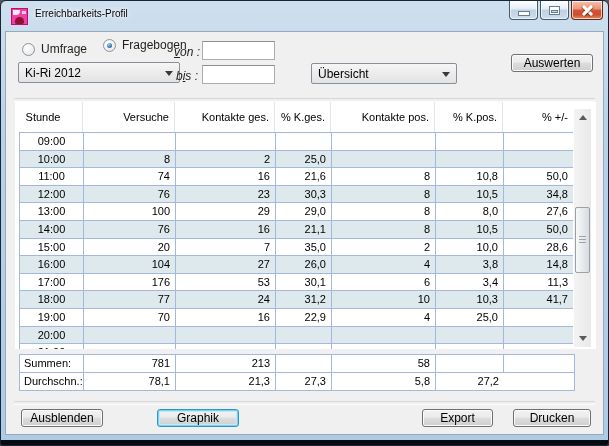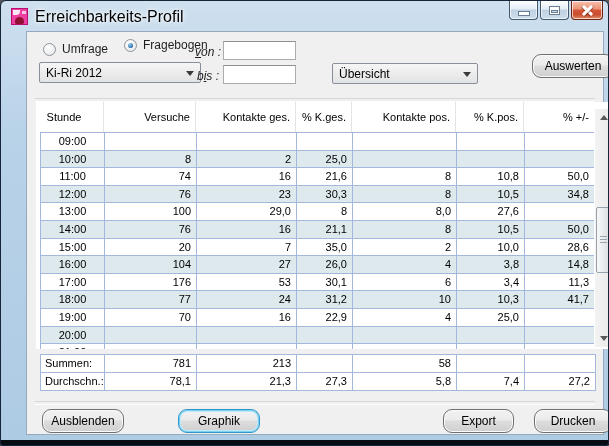--- a/index.html
+++ b/index.html
@@ -19,21 +19,21 @@
   .titlebar{position:absolute;left:4px;top:1px;right:4px;height:29px;}
   .app-icon{
     position:absolute;left:6px;top:6px;width:17px;height:17px;
     background:#ee3fa3;border:1px solid #b90d6f;box-sizing:border-box;overflow:hidden;
   }
   .app-icon i{position:absolute;display:block;}
   .app-icon .w1{left:1px;top:1px;width:7px;height:5px;background:#fde9f3;border-radius:0 0 4px 0;}
   .app-icon .w2{left:3px;top:8px;width:9px;height:7px;background:#8f1030;border-radius:5px 5px 2px 2px;}
   .app-icon .w3{right:1px;top:2px;width:4px;height:3px;background:#f9c7e2;}
   .window-title{
-    position:absolute;left:30px;top:6px;font-size:16px;color:#000;
+    position:absolute;left:30px;top:6px;font-size:10px;color:#000;
     text-shadow:0 0 3px #fff,0 0 6px #fff;white-space:nowrap;
   }
   .winbtns{position:absolute;top:0;right:5px;display:flex;gap:2px;}
   .winbtn{
     width:29px;height:19px;box-sizing:border-box;border:1px solid #44586e;border-top:none;
     border-radius:0 0 4px 4px;display:flex;align-items:center;justify-content:center;
     background:linear-gradient(180deg,#ffffff 0%,#e3edf6 45%,#c0d2e2 50%,#ccdded 100%);
     box-shadow:inset 0 0 0 1px rgba(255,255,255,.65);
   }
   .winbtn.close{
@@ -45,21 +45,21 @@
   .gl-close{position:relative;width:13px;height:11px;}
   .gl-close::before,.gl-close::after{
     content:"";position:absolute;left:0;top:4px;width:13px;height:3px;background:#fff;
     border-radius:1px;box-shadow:0 1px 1px rgba(90,20,5,.55);
   }
   .gl-close::before{transform:rotate(45deg);}
   .gl-close::after{transform:rotate(-45deg);}
   
   .client{
     position:absolute;left:4px;right:4px;top:30px;bottom:10px;
-    background:var(--client);border:1px solid #96a9bf;box-sizing:border-box;margin-left:21px;
+    background:var(--client);border:1px solid #96a9bf;box-sizing:border-box;
   }
   .sep{position:absolute;left:8px;right:8px;height:2px;border-top:1px solid #d7d7d7;border-bottom:1px solid #fdfdfd;}
   #sep-filters{top:66px;}
   #sep-footer{top:369px;}
   
   .radio{position:absolute;display:flex;align-items:center;gap:6px;font-size:12px;color:#1e1e1e;cursor:default;}
   #radio-umfrage{left:16px;top:10px;}
   #radio-fragebogen{left:97px;top:6px;}
   .radio .circ{
     width:13px;height:13px;border-radius:50%;box-sizing:border-box;border:1px solid #8b949c;
@@ -81,21 +81,21 @@
   #von-label{left:168px;top:13px;}
   #bis-label{left:170px;top:37px;}
   .flabel .accel{text-decoration:underline;}
   .tbox{
     position:absolute;box-sizing:border-box;width:73px;height:19px;border:1px solid #acacac;
     border-top-color:#8f8f8f;background:#fff;font:12px "Liberation Sans","DejaVu Sans",sans-serif;padding:0 3px;
   }
   #von-input{left:196px;top:9px;}
   #bis-input{left:196px;top:33px;}
   .btn{
-    position:absolute;box-sizing:border-box;height:24px;border:1px solid #707070;border-radius:9px;
+    position:absolute;box-sizing:border-box;height:18px;border:1px solid #707070;border-radius:3px;
     background:linear-gradient(180deg,#f2f2f2 0%,#ebebeb 45%,#dddddd 50%,#cfcfcf 100%);
     box-shadow:inset 0 0 0 1px #fbfbfb;
     font:12px "Liberation Sans","DejaVu Sans",sans-serif;color:#000;
     display:flex;align-items:center;justify-content:center;cursor:default;
   }
   #btn-auswerten{left:505px;top:22px;width:82px;}
   
   .table-panel{position:absolute;left:9px;top:70px;width:581px;height:247px;background:#fff;overflow:hidden;}
   .grid-cols{display:grid;grid-template-columns:64px 92px 100px 56px 104px 68px 70px;}
   .thead{position:absolute;left:4px;top:0;width:554px;height:30px;}
@@ -245,20 +245,21 @@
             <div class="t-cell c1">76</div>
             <div class="t-cell c2">23</div>
             <div class="t-cell c3">30,3</div>
             <div class="t-cell c4">8</div>
             <div class="t-cell c5">10,5</div>
             <div class="t-cell c6">34,8</div>
           </div>
           <div class="t-row grid-cols">
             <div class="t-cell c0">13:00</div>
             <div class="t-cell c1">100</div>
+            <div class="t-cell c2">29</div>
             <div class="t-cell c3">29,0</div>
             <div class="t-cell c4">8</div>
             <div class="t-cell c5">8,0</div>
             <div class="t-cell c6">27,6</div>
           </div>
           <div class="t-row grid-cols">
             <div class="t-cell c0">14:00</div>
             <div class="t-cell c1">76</div>
             <div class="t-cell c2">16</div>
             <div class="t-cell c3">21,1</div>
@@ -349,21 +350,20 @@
           <div class="s-cell">58</div>
           <div class="s-cell"></div>
           <div class="s-cell"></div>
         </div>
         <div class="s-row grid-cols">
           <div class="s-cell lbl">Durchschn.:</div>
           <div class="s-cell">78,1</div>
           <div class="s-cell">21,3</div>
           <div class="s-cell">27,3</div>
           <div class="s-cell">5,8</div>
-          <div class="s-cell">7,4</div>
           <div class="s-cell">27,2</div>
         </div>
       </div>
 
     <div class="sep" id="sep-footer"></div>
 
     <div class="btn" id="btn-ausblenden">Ausblenden</div>
     <div class="btn" id="btn-graphik">Graphik</div>
     <div class="btn" id="btn-drucken">Drucken</div>
     <div class="btn" id="btn-export">Export</div>

